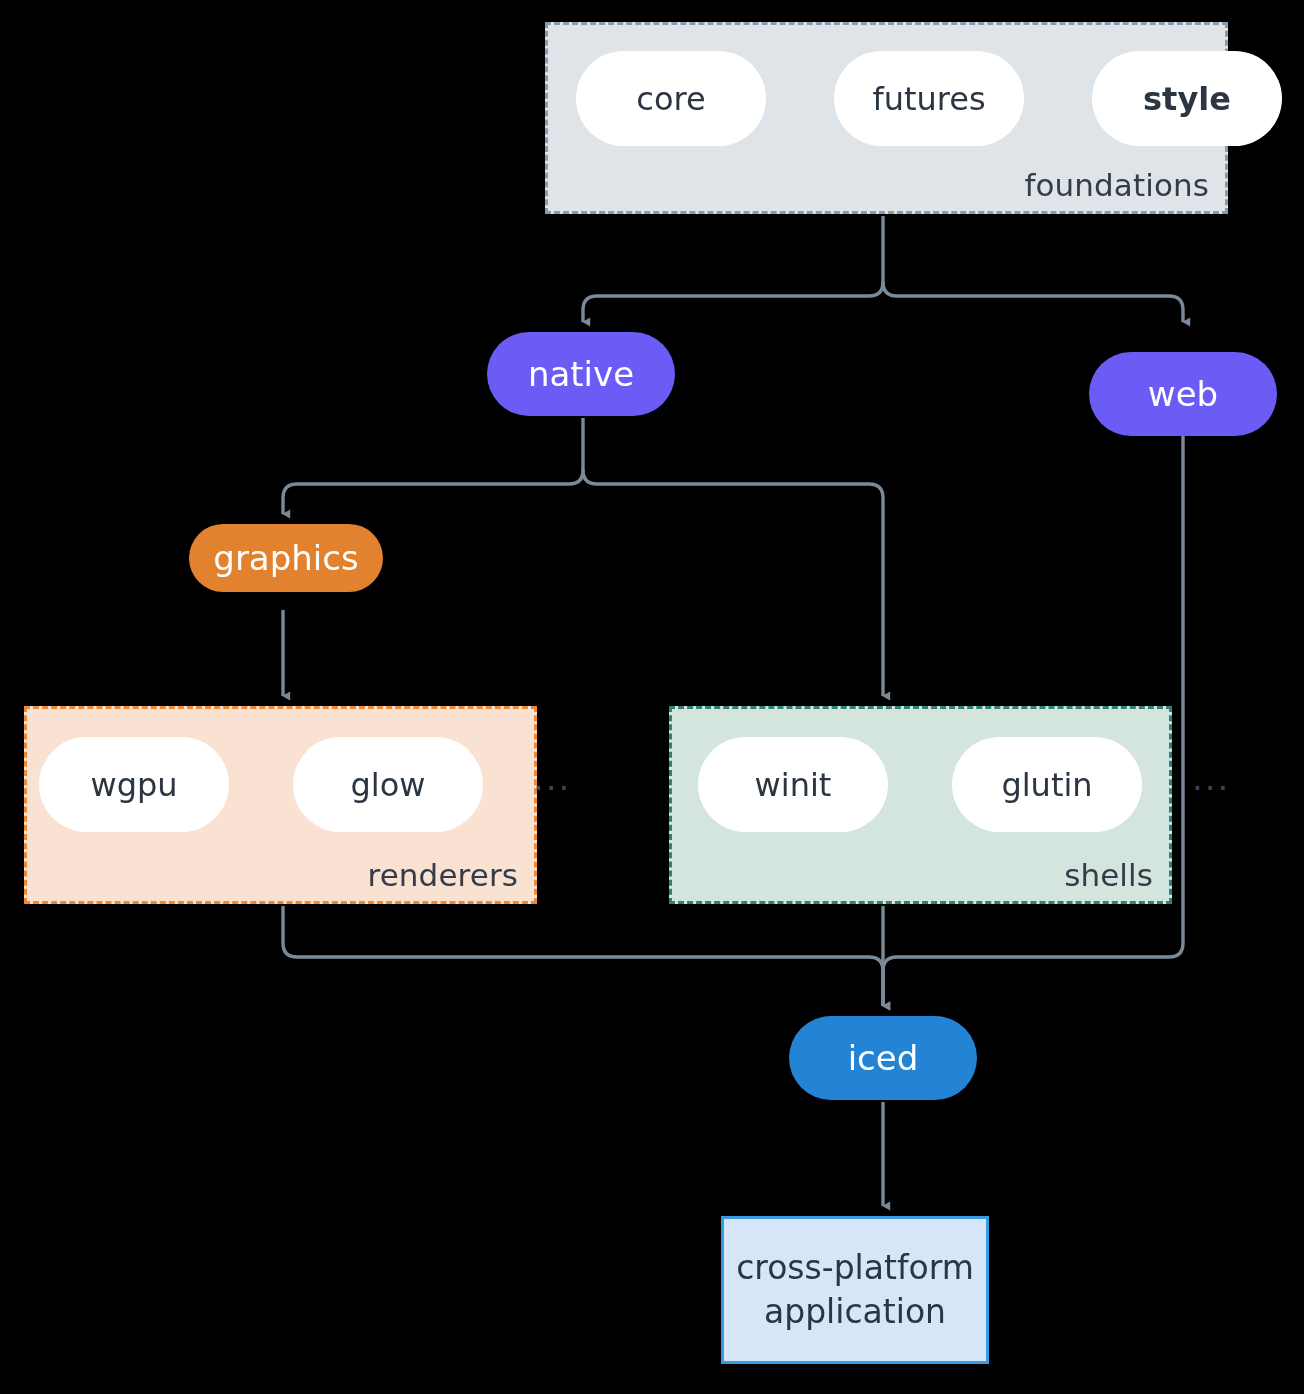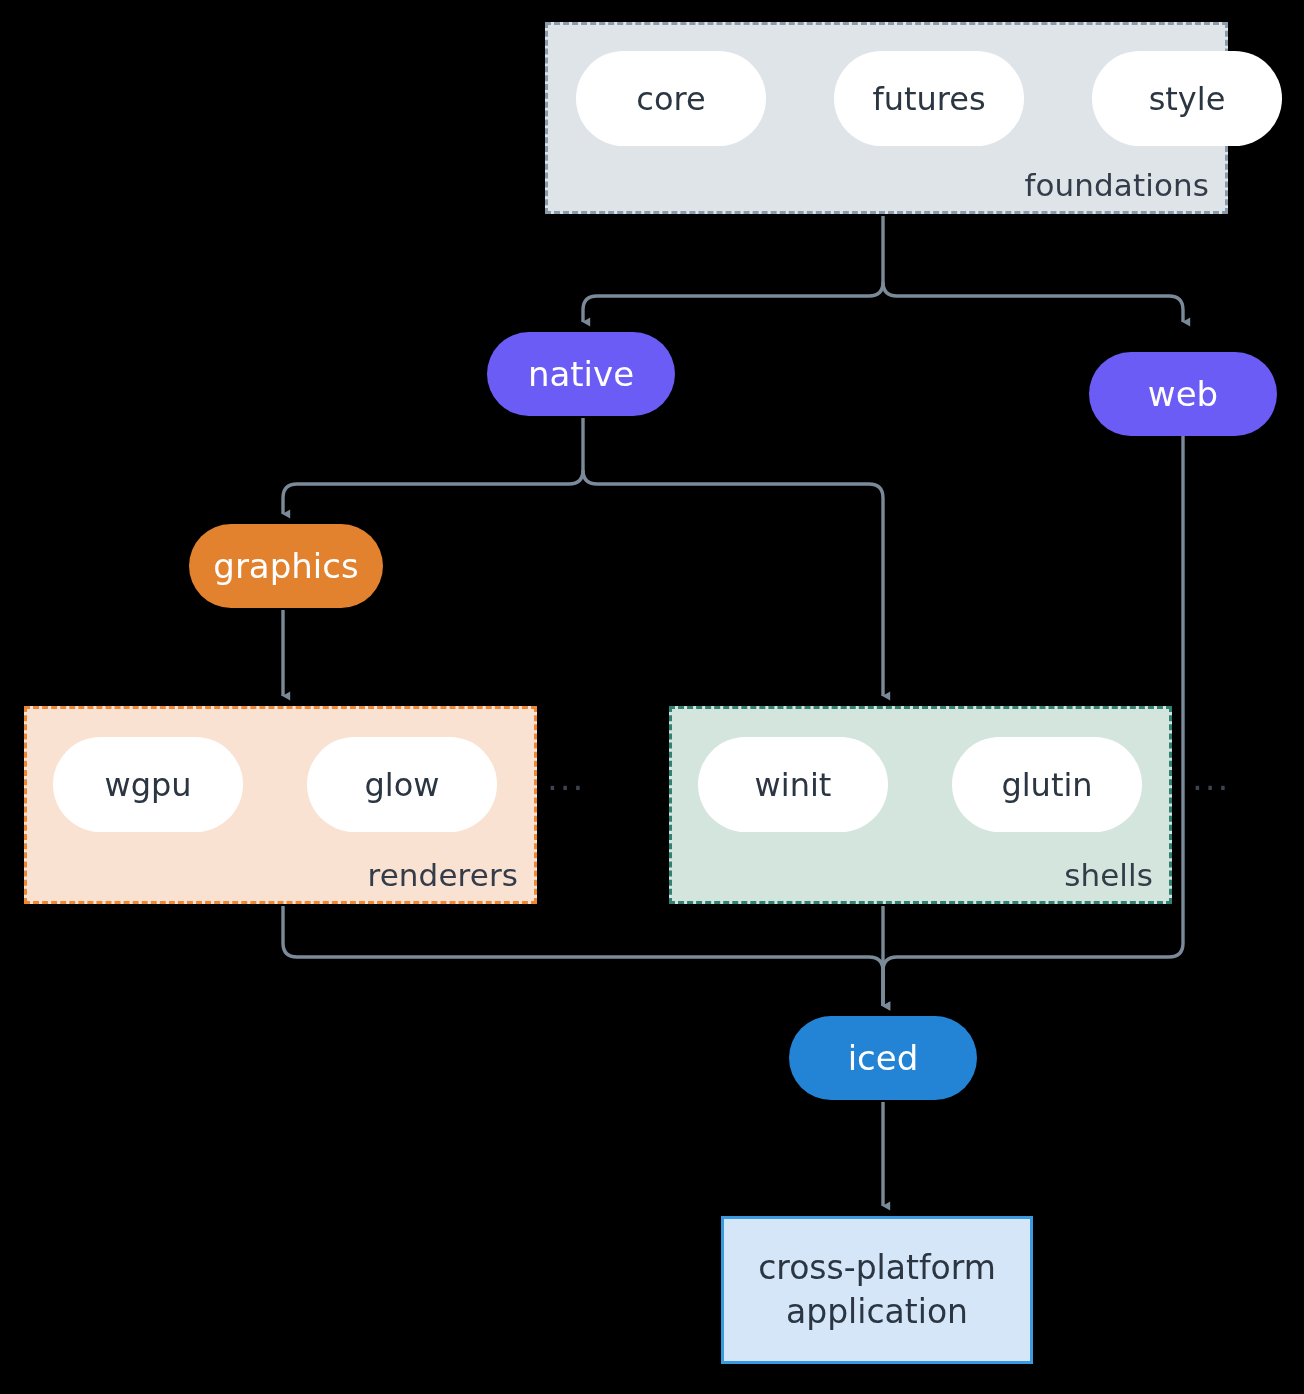--- a/index.html
+++ b/index.html
@@ -91,28 +91,28 @@
     border-radius: 999px;
     display: flex;
     align-items: center;
     justify-content: center;
     color: #ffffff;
     font-size: 34px;
     box-sizing: border-box;
   }
   #node-native { left: 487px; top: 332px; width: 188px; height: 84px; background: #6b5cf6; }
   #node-web    { left: 1089px; top: 352px; width: 188px; height: 84px; background: #6b5cf6; }
-  #node-graphics { left: 189px; top: 524px; width: 194px; height: 84px; background: #e2822f; }
+  #node-graphics { left: 189px; top: 524px; width: 194px; height: 68px; background: #e2822f; }
   #node-iced   { left: 789px; top: 1016px; width: 188px; height: 84px; background: #2384d6; }
 
   
   #node-application {
     position: absolute;
     left: 721px; top: 1216px;
-    width: 312px; height: 148px;
+    width: 268px; height: 148px;
     background: #d4e6f8;
     border: 3px solid #3a9ae0;
     box-sizing: border-box;
     display: flex;
     flex-direction: column;
     align-items: center;
     justify-content: center;
     color: #2b3642;
     font-size: 33px;
     line-height: 1.32;
@@ -149,41 +149,41 @@
   </svg>
 
   <div class="group" id="group-foundations">
     <div class="pill-row" style="left:28px; top:26px;">
       <div class="wpill" style="width:190px; margin-right:28px;">
         <span>core</span>
       </div>
       <div class="wpill" style="width:190px; margin-right:28px;">
         <span>futures</span>
       </div>
-      <div class="wpill" style="width:190px;">
+      <div class="wpill" style="width:190px;font-weight:bold;">
         <span>style</span>
       </div>
     </div>
     <div class="group-label">foundations</div>
   </div>
 
   <div class="node" id="node-native">
     <span>native</span>
   </div>
 
   <div class="node" id="node-web">
     <span>web</span>
   </div>
 
   <div class="node" id="node-graphics">
     <span>graphics</span>
   </div>
 
   <div class="group" id="group-renderers">
-    <div class="pill-row" style="left:26px; top:28px;">
+    <div class="pill-row" style="left:12px; top:28px;">
       <div class="wpill" style="width:190px; margin-right:24px;">
         <span>wgpu</span>
       </div>
       <div class="wpill" style="width:190px;">
         <span>glow</span>
       </div>
       <div class="ellipsis">...</div>
     </div>
     <div class="group-label">renderers</div>
   </div>

